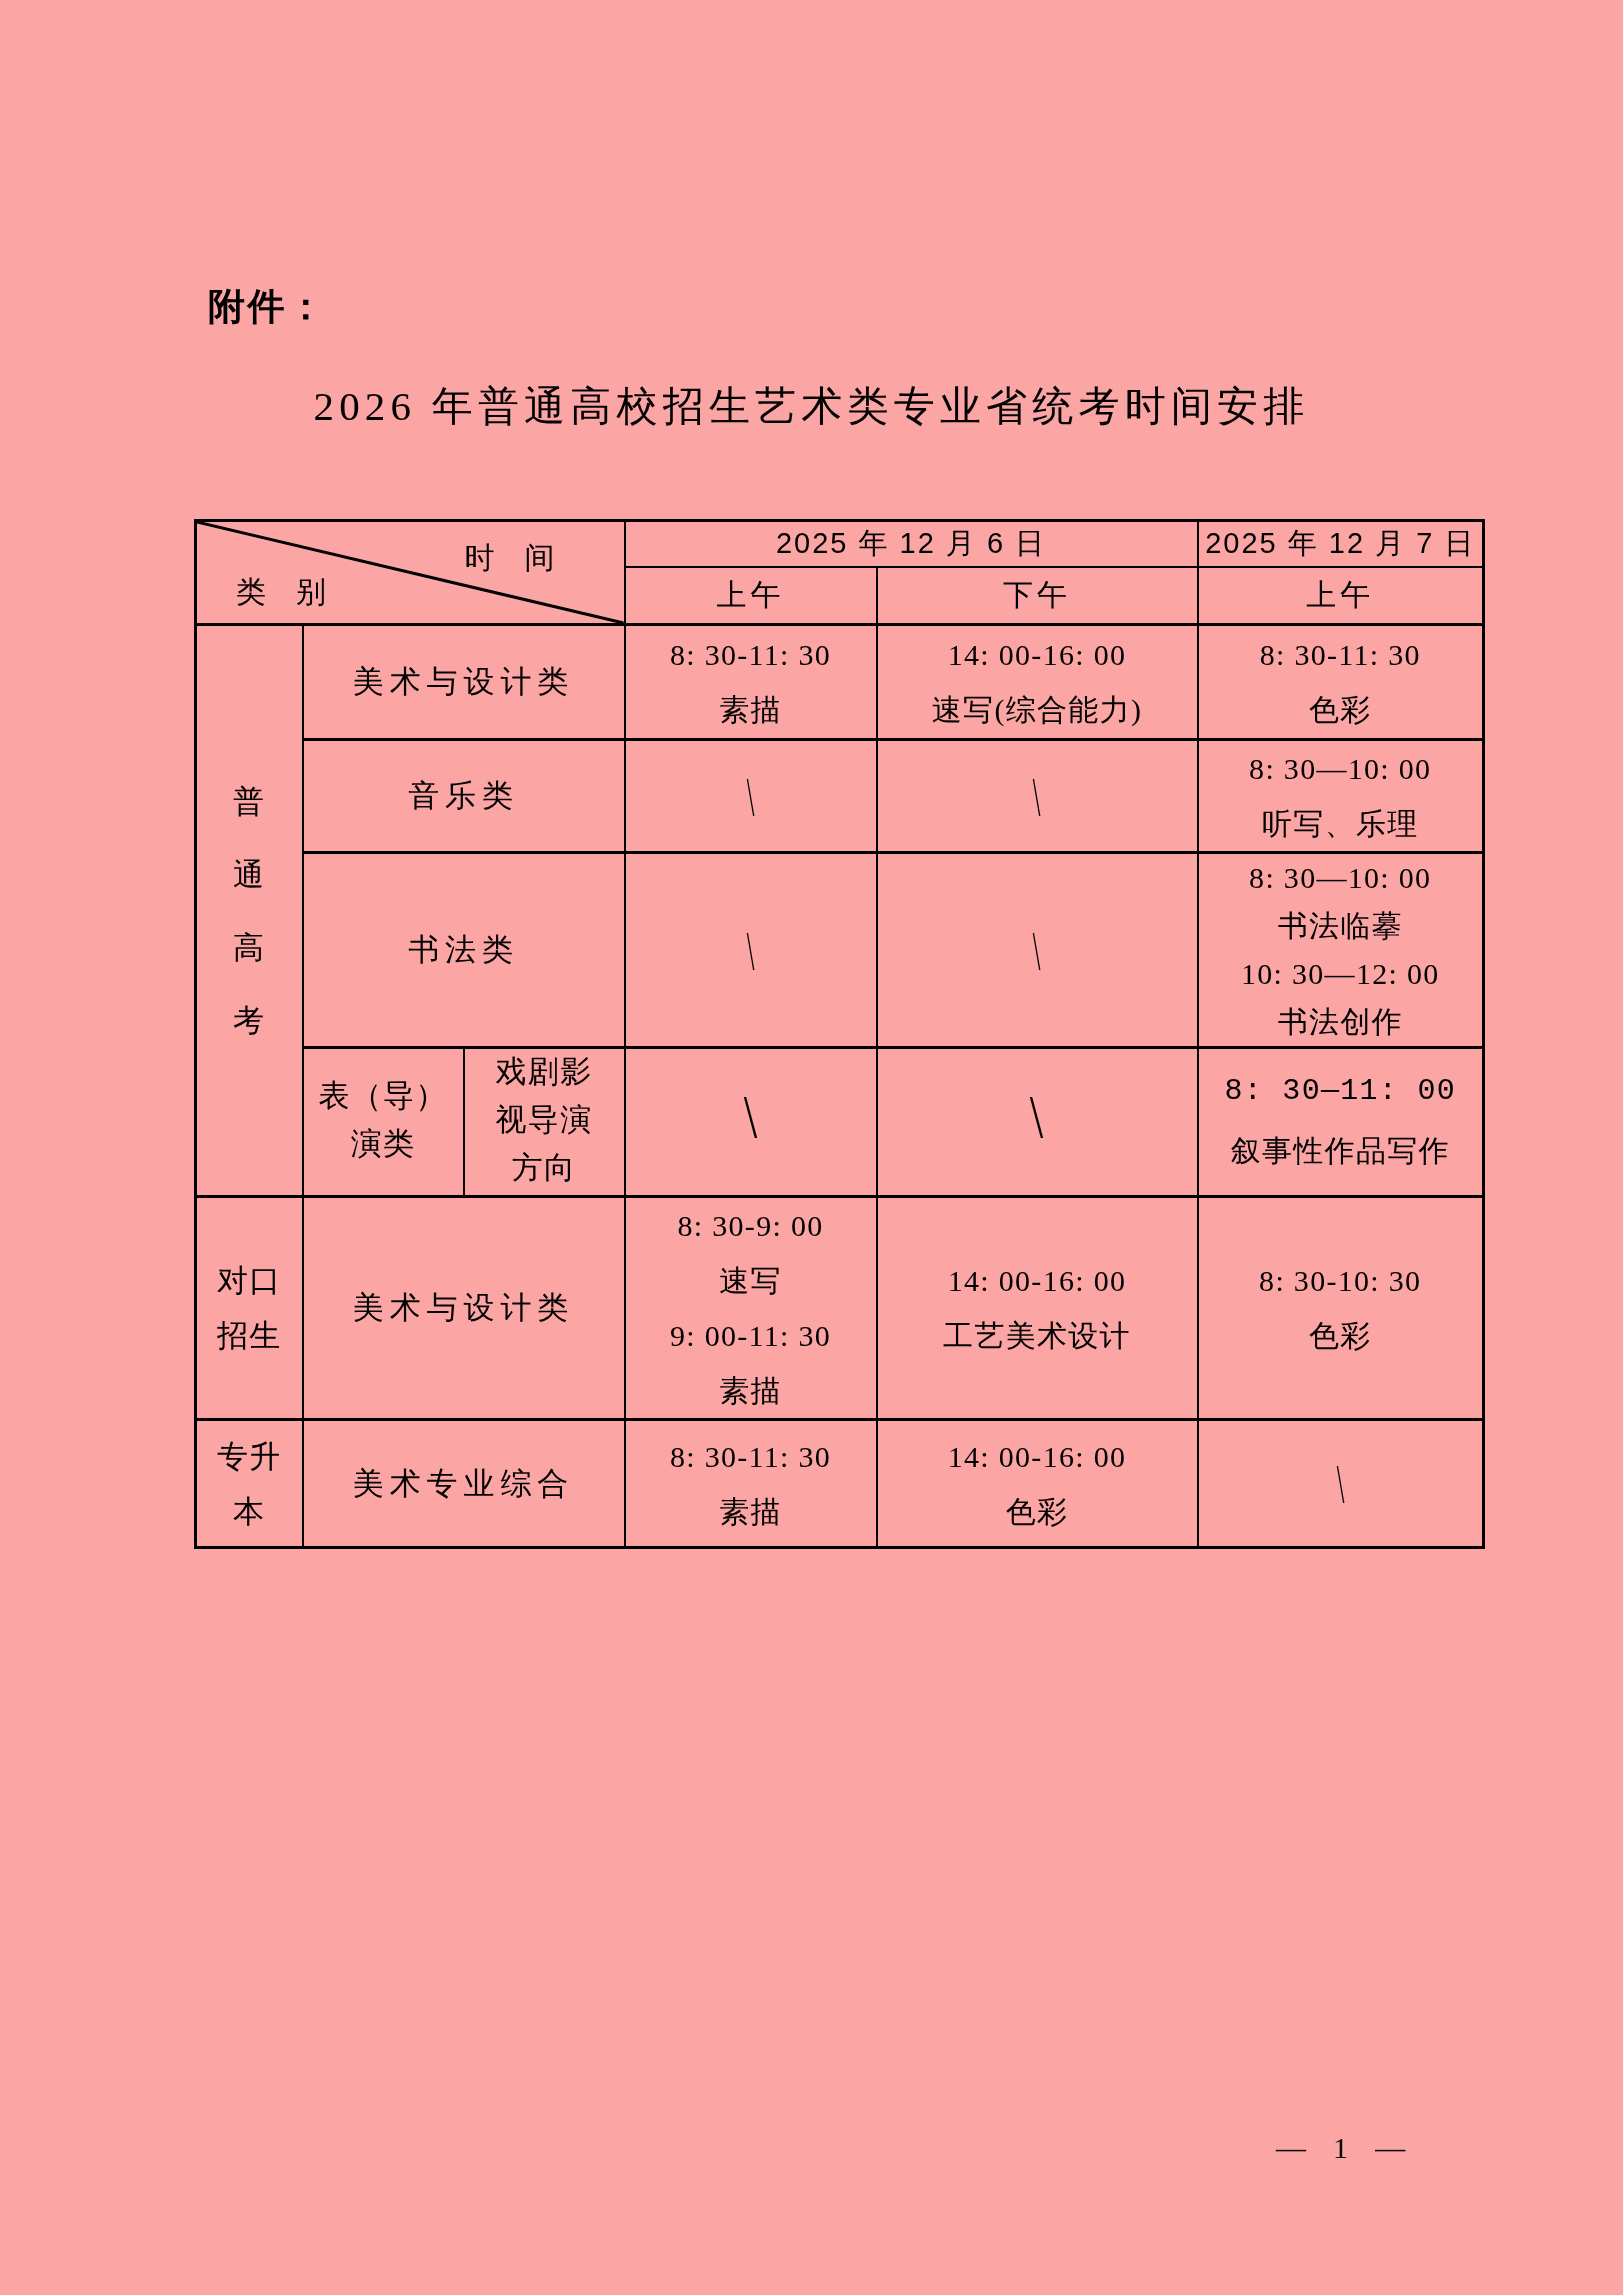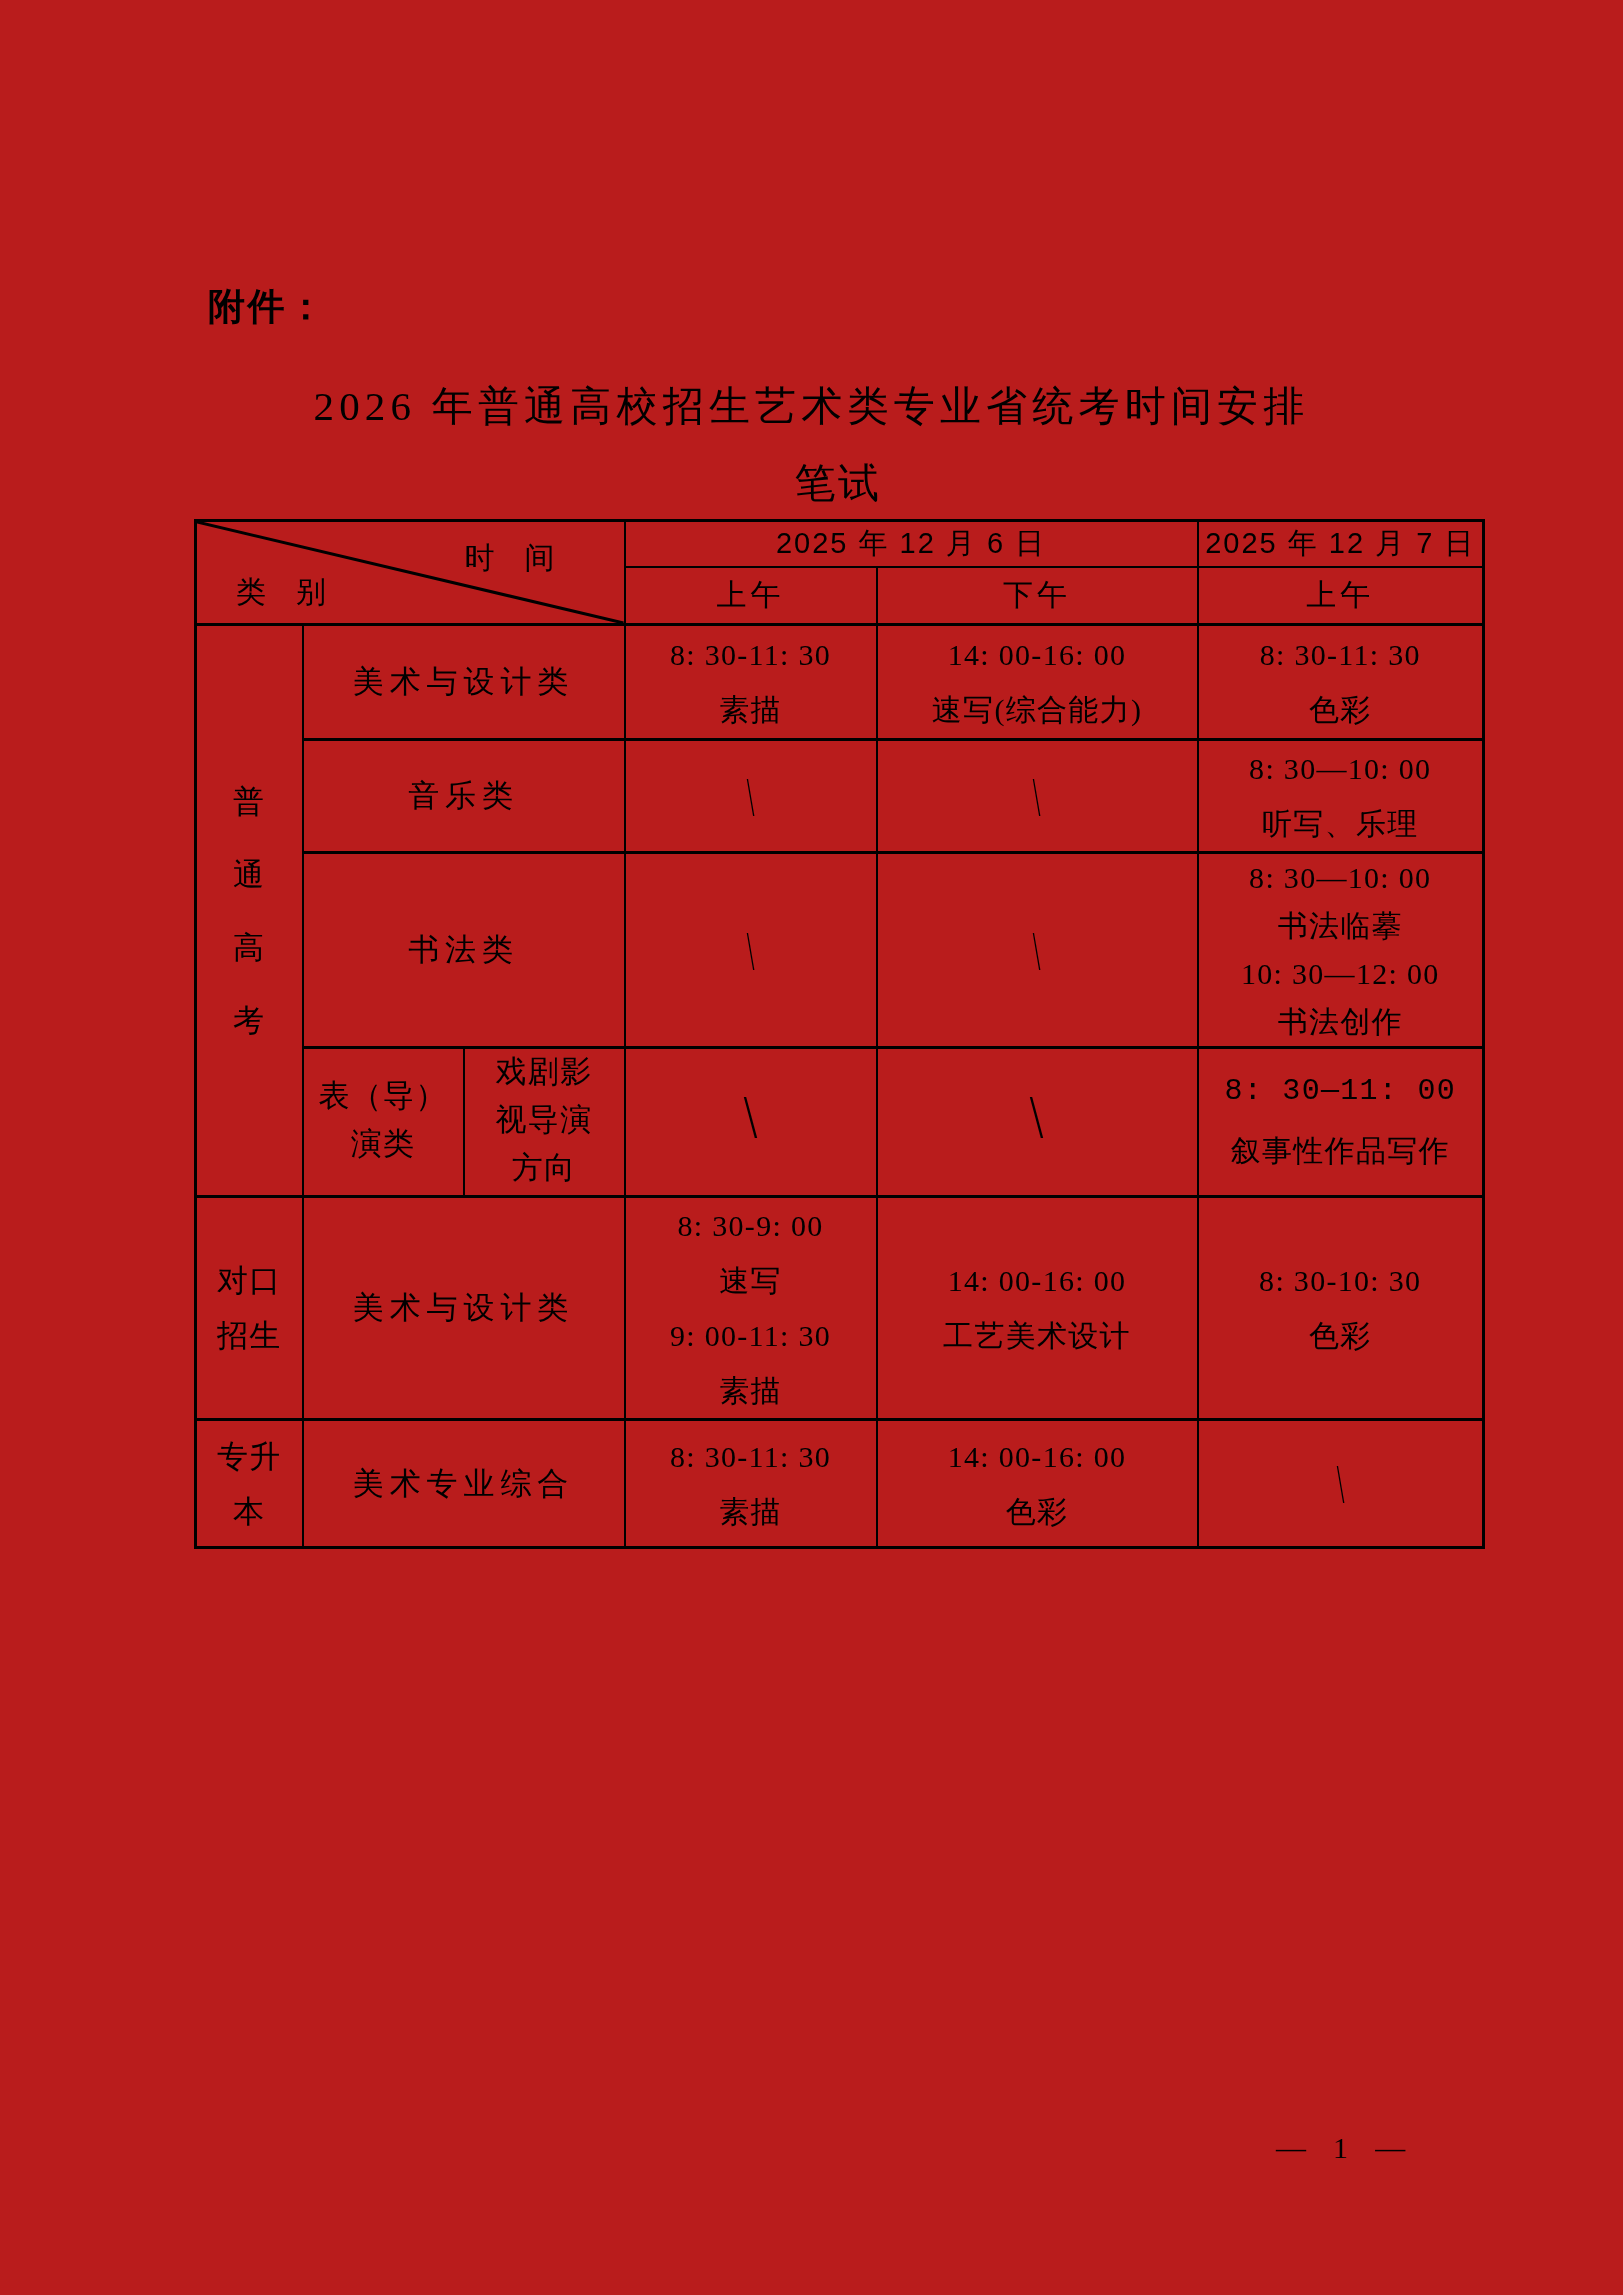--- a/index.html
+++ b/index.html
@@ -1,16 +1,16 @@
 <!DOCTYPE html>
 <html style="font-size:10.5px"><head>
 <meta charset="utf-8">
 <style>
   html,body{margin:0;padding:0;background:#ffffff;}
-  .page{position:relative;width:1623px;height:2295px;background:#b91c1c;color:#000;overflow:hidden;
+  .page{position:relative;width:1623px;height:2295px;background:#fca5a5;color:#000;overflow:hidden;
         font-family:"Liberation Serif","DejaVu Serif",serif;}
   .attachment{position:absolute;left:208px;top:288px;
         font-family:"Liberation Sans","DejaVu Sans",sans-serif;font-weight:bold;
         font-size:37px;line-height:1;letter-spacing:2.6px;}
   .title{position:absolute;left:0;top:383px;width:1623px;margin:0;text-align:center;
         font-weight:normal;font-size:41px;line-height:1.15;letter-spacing:5.2px;}
   .subtitle{position:absolute;left:194px;top:461px;width:1288px;text-align:center;
         font-size:41px;line-height:1.1;letter-spacing:2.6px;}
   table.schedule{position:absolute;left:194px;top:519px;border-collapse:collapse;table-layout:fixed;
         border:3.3px solid #000;}
@@ -38,21 +38,20 @@
 </style>
 </head>
 <body>
 
 <div class="page">
 
   <div class="attachment">附件：</div>
 
   <h1 class="title">2026 年普通高校招生艺术类专业省统考时间安排</h1>
 
-  <div class="subtitle">笔试</div>
 
   <table class="schedule">
     <colgroup>
       <col style="width:107px">
       <col style="width:161px">
       <col style="width:161px">
       <col style="width:252px">
       <col style="width:321px">
       <col style="width:286px">
     </colgroup>

